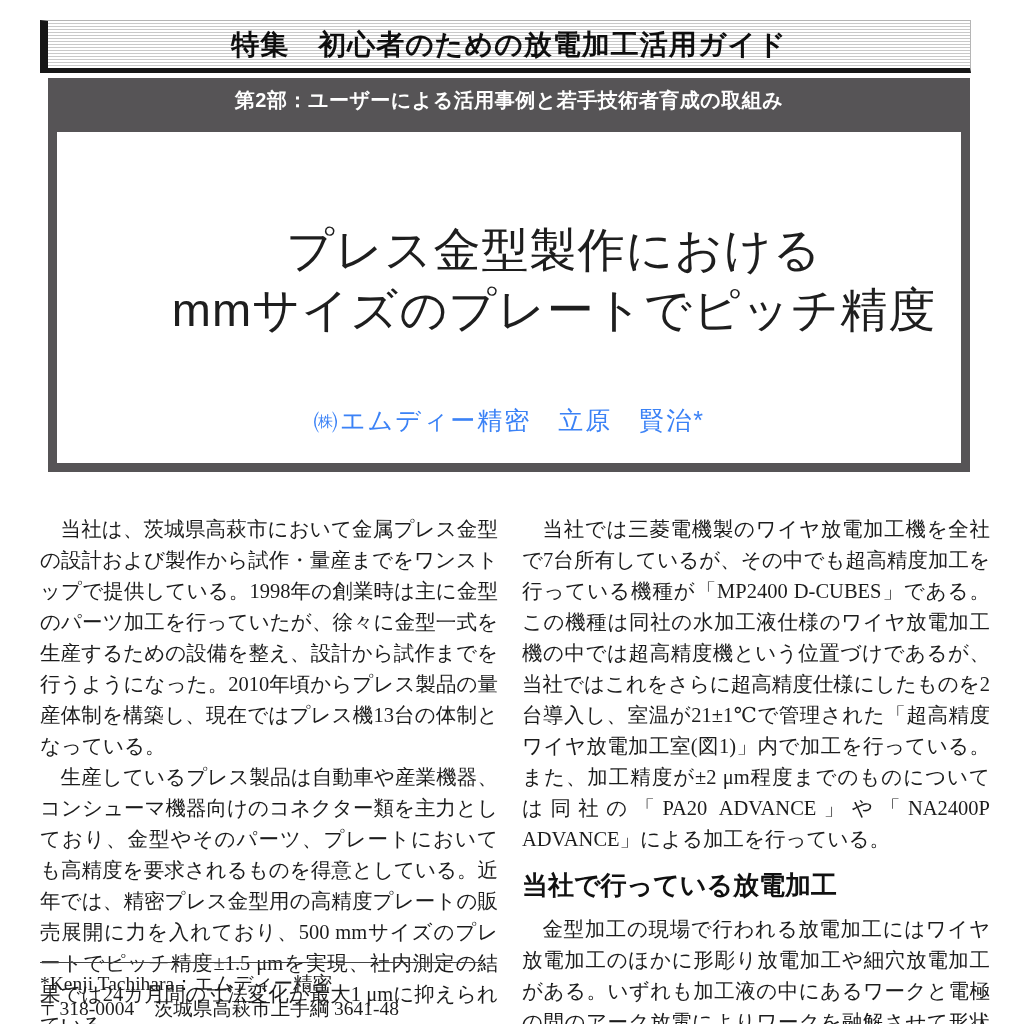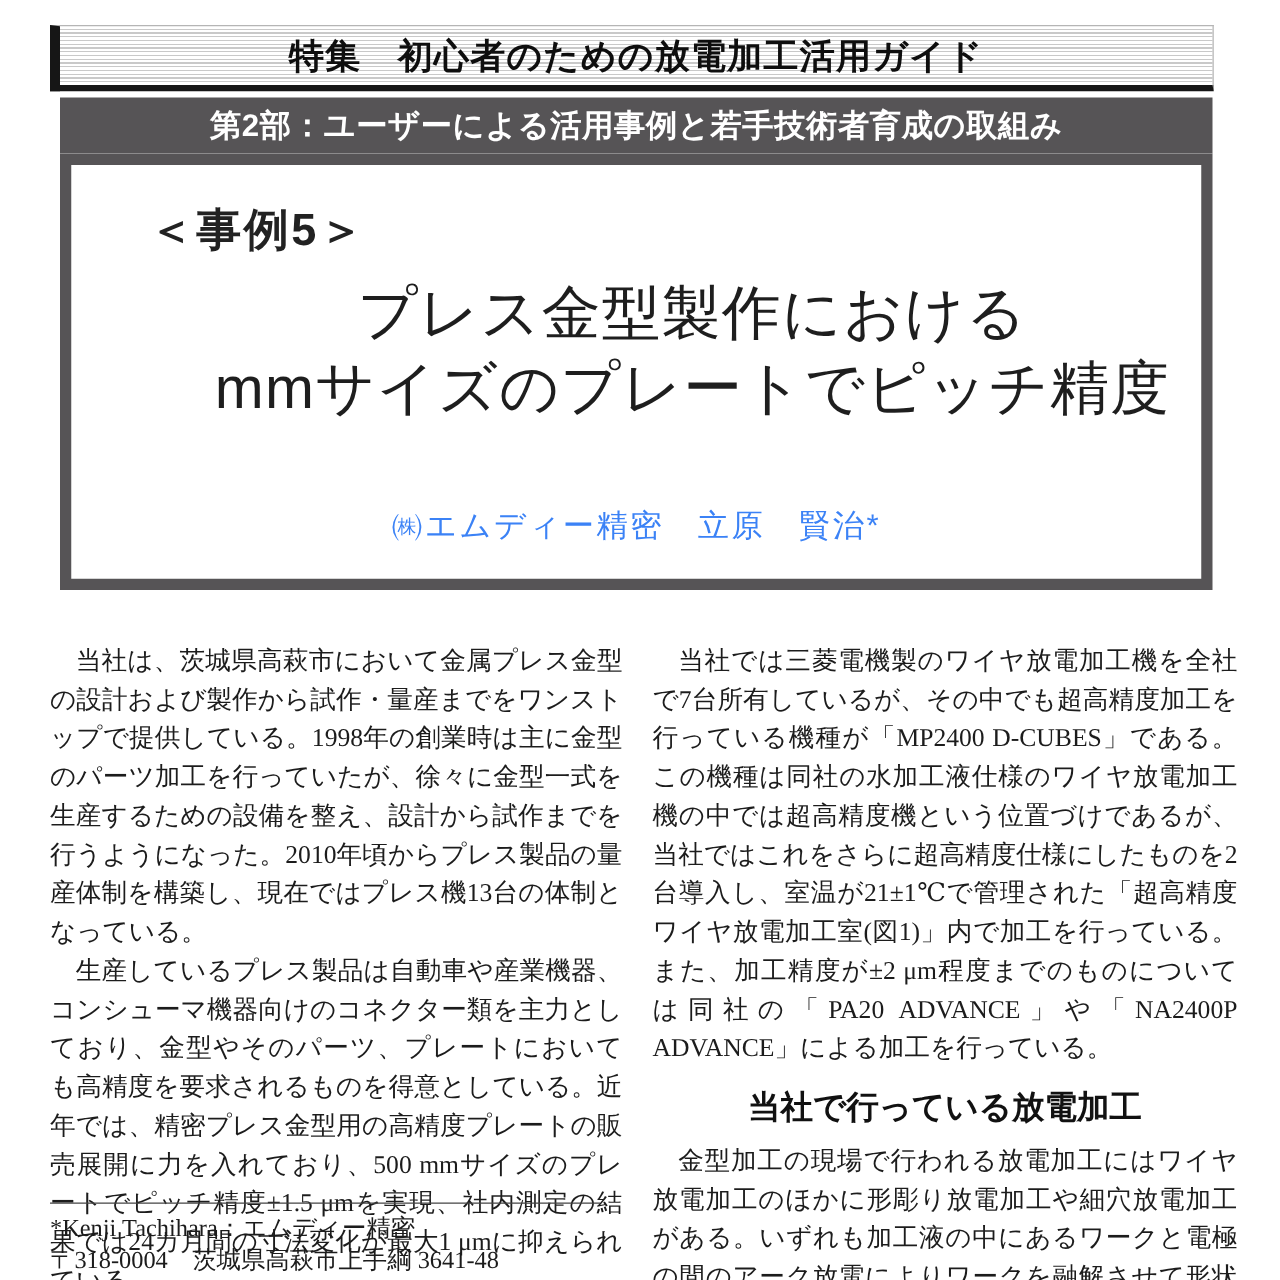--- a/index.html
+++ b/index.html
@@ -23,21 +23,21 @@
   .feature-band .label {
     font-weight:bold; font-size:28px; letter-spacing:1px; color:#0e0e0e;
   }
 
   
   .part-bar {
     position:absolute; left:48px; top:78px; width:922px; height:45px;
     background:#565456; color:#ffffff;
     display:flex; align-items:center; justify-content:center;
   }
-  .part-bar .label { font-weight:bold; font-size:25px; letter-spacing:0.5px; }
+  .part-bar .label { font-weight:bold; font-size:20px; letter-spacing:0.5px; }
 
   
   .title-box {
     position:absolute; left:48px; top:123px; width:922px; height:349px;
     box-sizing:border-box; border:9px solid #565456; background:#ffffff;
   }
   .case-label {
     position:absolute; left:62px; top:28px;
     font-size:36px; font-weight:600; letter-spacing:2px; color:#222;
   }
@@ -53,21 +53,21 @@
 
   
   .col { position:absolute; top:498px;margin-top:16px; }
   .col-left  { left:40px;  width:458px; }
   .col-right { left:522px; width:468px; }
   .col p {
     margin:0; font-size:20.5px; line-height:31px;
     text-align:justify; text-indent:1em;
   }
   .section-heading {
-    margin:13px 0 11px 0; text-align:center;
+    margin:13px 0 11px 0; 
     font-size:26px; font-weight:bold; color:#111;
   }
 
   
   .footnote { position:absolute; left:40px; top:962px; width:458px; }
   .footnote .rule { width:440px; height:0; border-top:1.5px solid #444; margin-bottom:8px; }
   .footnote .fn-line { font-size:19.5px; line-height:25px; }
 </style>
 </head>
 <body>
@@ -76,21 +76,20 @@
 
   <div class="feature-band">
     <span class="label sans">特集　初心者のための放電加工活用ガイド</span>
   </div>
 
   <div class="part-bar">
     <span class="label sans">第2部：ユーザーによる活用事例と若手技術者育成の取組み</span>
   </div>
 
   <div class="title-box">
-    <div class="case-label sans">＜事例5＞</div>
     <div class="main-title sans">
       <div>プレス金型製作における</div>
       <div>mmサイズのプレートでピッチ精度</div>
     </div>
     <div class="author-line sans">㈱エムディー精密　立原　賢治*</div>
   </div>
 
   <div class="col col-left">
     <p>当社は、茨城県高萩市において金属プレス金型の設計および製作から試作・量産までをワンストップで提供している。1998年の創業時は主に金型のパーツ加工を行っていたが、徐々に金型一式を生産するための設備を整え、設計から試作までを行うようになった。2010年頃からプレス製品の量産体制を構築し、現在ではプレス機13台の体制となっている。</p>
     <p>生産しているプレス製品は自動車や産業機器、コンシューマ機器向けのコネクター類を主力としており、金型やそのパーツ、プレートにおいても高精度を要求されるものを得意としている。近年では、精密プレス金型用の高精度プレートの販売展開に力を入れており、500 mmサイズのプレートでピッチ精度±1.5 μmを実現、社内測定の結果では24カ月間の寸法変化が最大1 μmに抑えられている。</p>

